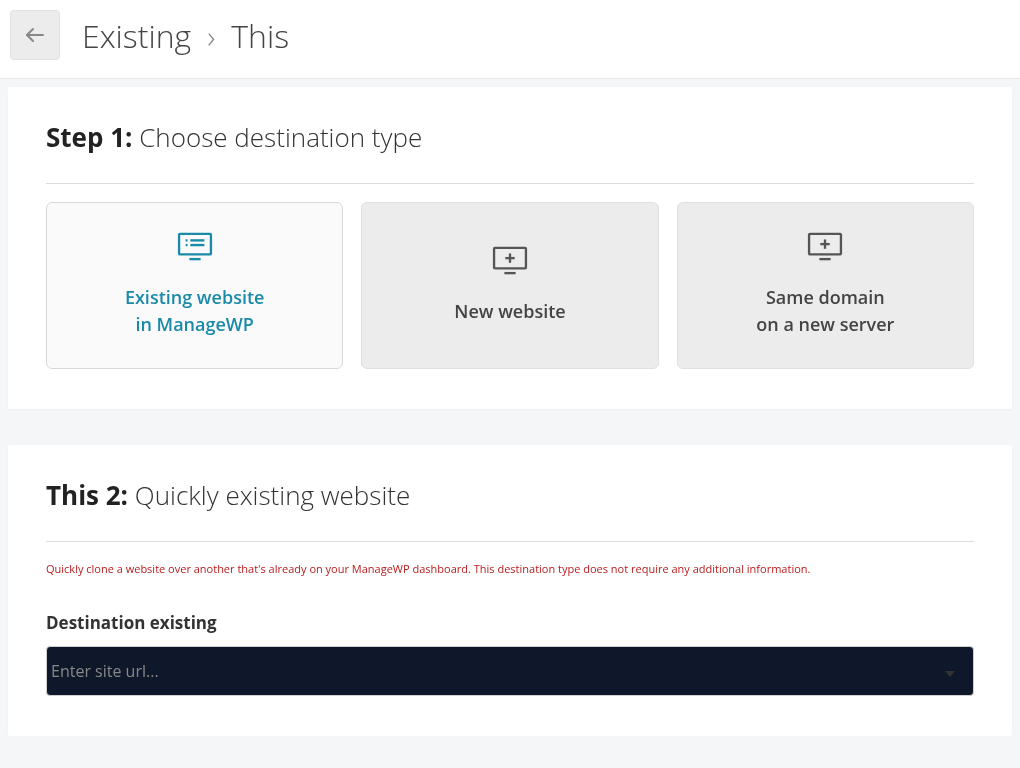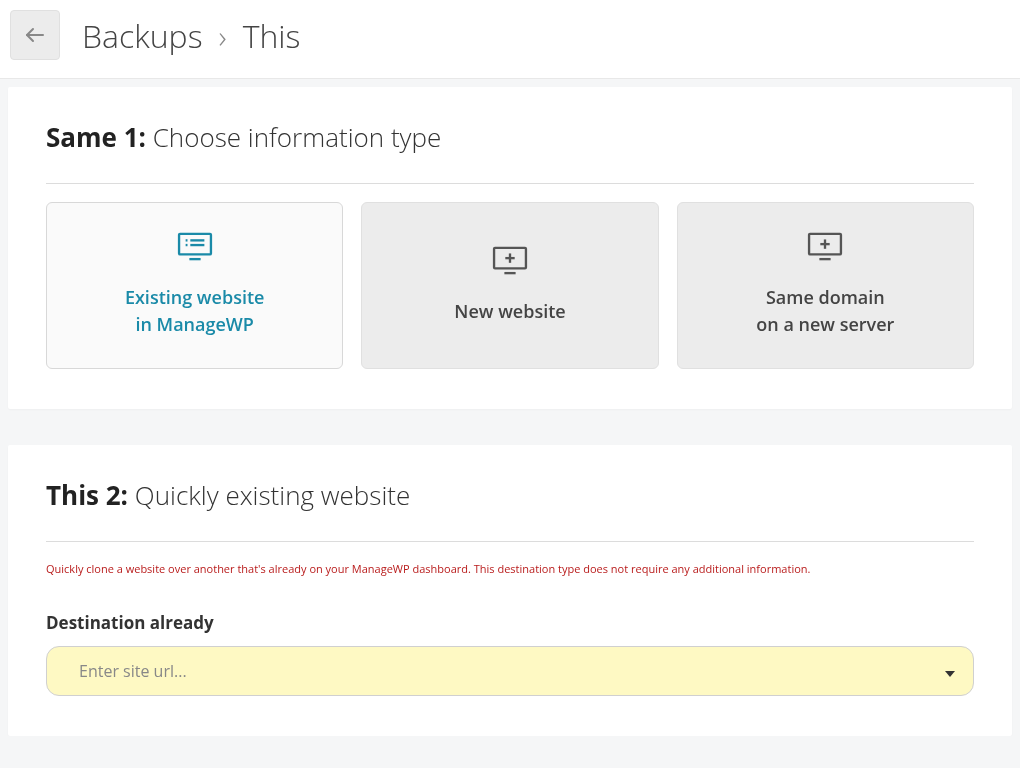--- a/index.html
+++ b/index.html
@@ -113,26 +113,26 @@
     }
     .field-label {
       font-size: 17px;
       font-weight: 700;
       color: #333;
       margin-bottom: 12px;
     }
     .select-box {
       position: relative;
       border: 1px solid #d0d0d0;
-      border-radius: 13px;
+      border-radius: 4px;
       height: 50px;
       display: flex;
       align-items: center;
-      padding: 0 32px;
-      background: #fef9c3;
+      padding: 0 4px;
+      background: #0f172a;
       cursor: pointer;
     }
     .select-box .placeholder {
       color: #888;
       font-size: 16px;
     }
     .select-box .caret {
       position: absolute;
       right: 18px;
       top: 50%;
@@ -143,29 +143,29 @@
 <body>
 
 <div class="header">
   <div class="back-btn">
     <svg viewBox="0 0 24 24" fill="none" stroke="#888" stroke-width="2" stroke-linecap="round" stroke-linejoin="round">
       <line x1="20" y1="12" x2="4" y2="12"></line>
       <polyline points="10 18 4 12 10 6"></polyline>
     </svg>
   </div>
   <div class="breadcrumb">
-    <span>Backups</span>
+    <span>Existing</span>
     <span class="sep">›</span>
     <span>This</span>
   </div>
 </div>
 
 <div class="panel">
   <div class="step-title">
-    <span class="step-num">Same 1:</span><span> Choose information type</span>
+    <span class="step-num">Step 1:</span><span> Choose destination type</span>
   </div>
   <hr class="hr">
   <div class="cards">
 
     <div class="card selected">
       <div class="icon-wrap">
         <svg viewBox="0 0 40 32" fill="none" stroke="#1a8aa8" stroke-width="2.5">
           <rect x="3" y="3" width="34" height="22" rx="1"></rect>
           <line x1="10" y1="10" x2="12" y2="10"></line>
           <line x1="15" y1="10" x2="30" y2="10"></line>
@@ -205,21 +205,21 @@
 
   </div>
 </div>
 
 <div class="panel2">
   <div class="step-title">
     <span class="step-num">This 2:</span><span> Quickly existing website</span>
   </div>
   <hr class="hr">
   <div class="desc">Quickly clone a website over another that's already on your ManageWP dashboard. This destination type does not require any additional information.</div>
-  <div class="field-label">Destination already</div>
+  <div class="field-label">Destination existing</div>
   <div class="select-box">
     <span class="placeholder">Enter site url...</span>
     <span class="caret">
       <svg width="10" height="6" viewBox="0 0 10 6">
           <path d="M0 0 L5 6 L10 0 Z" fill="#333"></path>
         </svg>
     </span>
   </div>
 </div>
 

